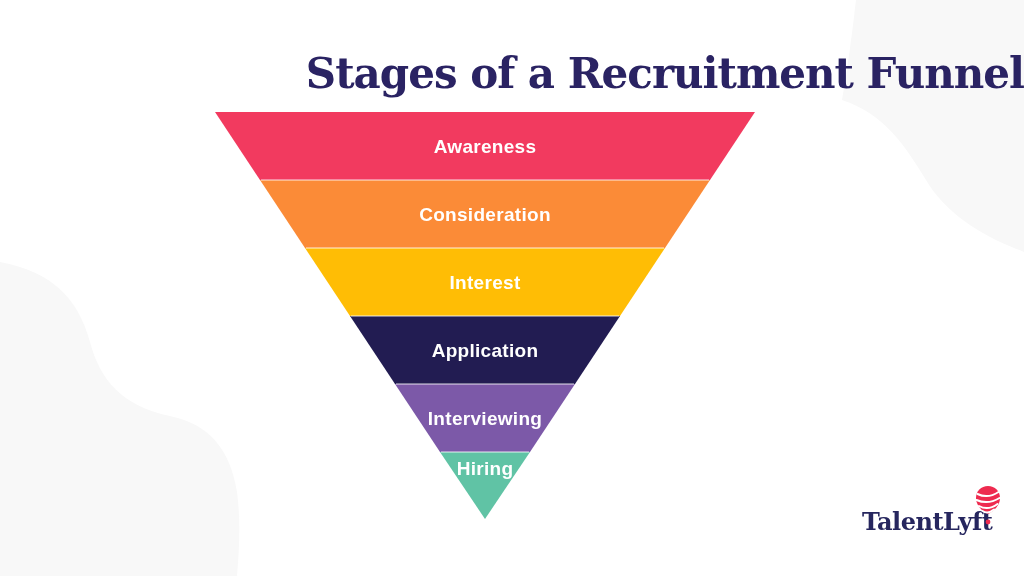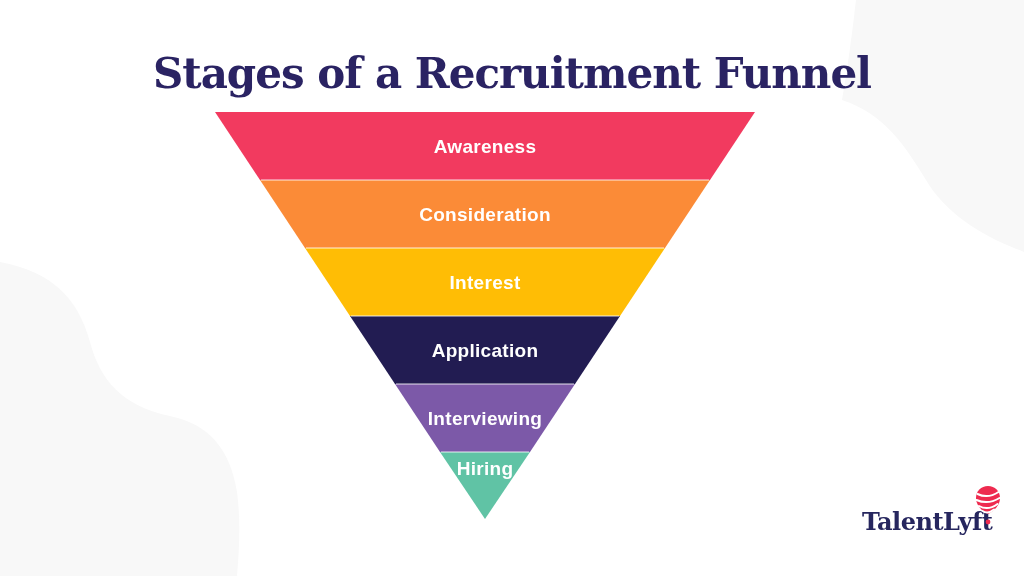--- a/index.html
+++ b/index.html
@@ -16,21 +16,21 @@
     inset: 0;
     width: 1024px;
     height: 576px;
     display: block;
   }
   .page-title {
     position: absolute;
     top: 22px;
     left: 0;
     width: 100%;
-    text-align: center;
+    text-align: right;
     font-family: "DejaVu Serif", serif;
     font-weight: bold;
     font-size: 42px;
     line-height: 1.15;
     letter-spacing: -1px;
     color: #2A2363;
   }
   .blob { fill: #F8F8F8; }
   .stage-label {
     font-family: "Liberation Sans", sans-serif;

